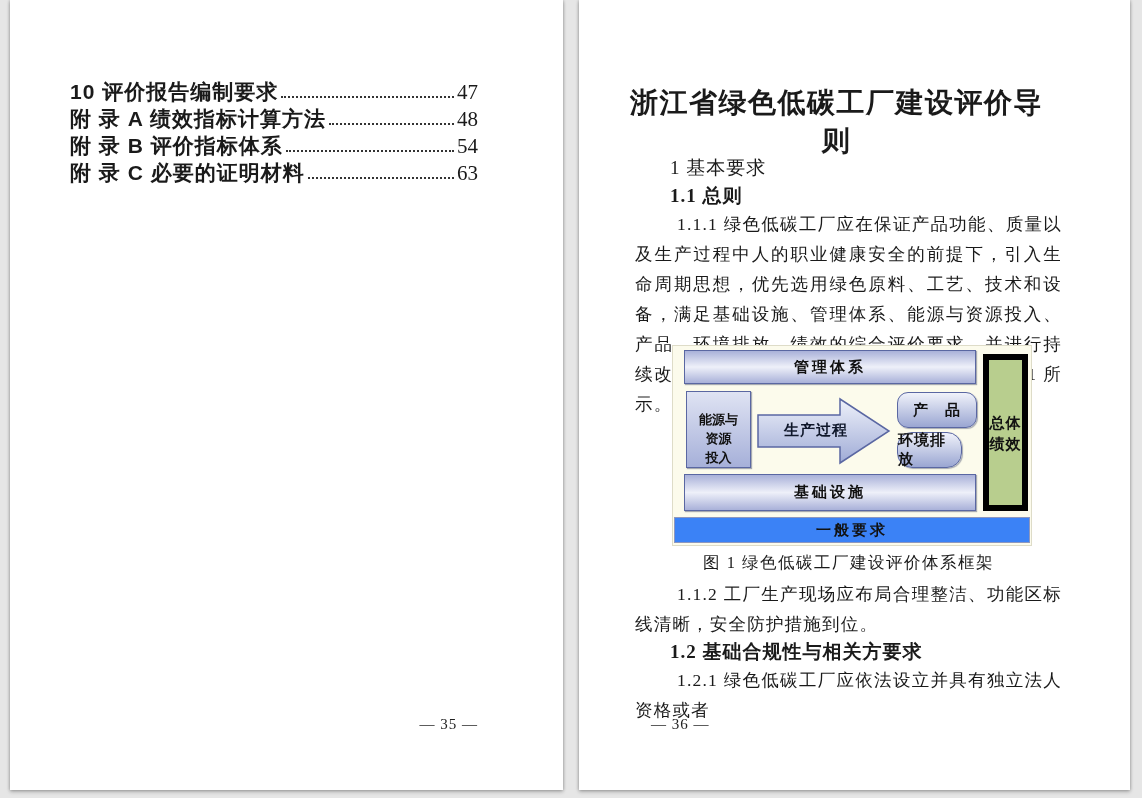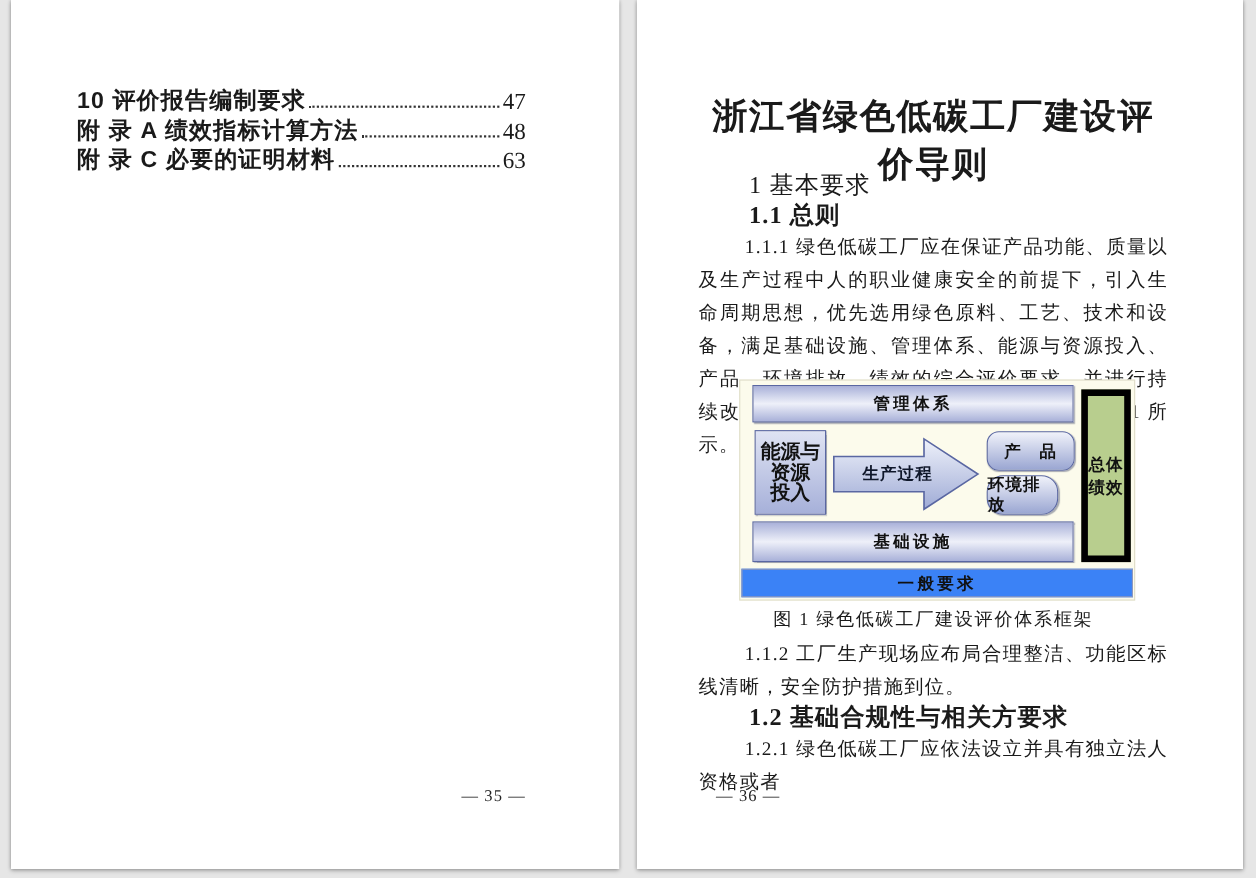--- a/index.html
+++ b/index.html
@@ -32,24 +32,24 @@
 
   .pageno{
     position:absolute;top:716px;font-size:15px;letter-spacing:1px;
     color:#222;white-space:nowrap;
   }
   .pageno-35{right:85px;}
   .pageno-36{left:72px;}
 
   
   .doc-title{
-    position:absolute;left:56px;top:84px;width:427px;
-    text-align:center;font-size:32px;font-weight:bold;letter-spacing:1.5px;
+    position:absolute;left:44px;top:84px;width:427px;
+    text-align:center;font-size:28px;font-weight:bold;letter-spacing:1.5px;
   }
-  .h-sec{position:absolute;left:102px;width:385px;font-size:22px;line-height:26px;letter-spacing:1px;white-space:nowrap;}
+  .h-sec{position:absolute;left:91px;width:385px;font-size:19px;line-height:26px;letter-spacing:1px;white-space:nowrap;}
   .h-bold{font-weight:bold;}
   .h1-pos{top:155px;}
   .h11-pos{top:183px;}
   .h12-pos{top:639px;}
   .para{
     position:absolute;left:56px;width:427px;
     font-size:17.5px;line-height:30px;letter-spacing:1.2px;
     text-align:justify;text-align-last:left;text-indent:42px;
   }
   .p111-pos{top:209px;}
@@ -65,21 +65,21 @@
     position:absolute;display:flex;align-items:center;justify-content:center;
     box-sizing:border-box;
     font-family:"Liberation Sans","DejaVu Sans",sans-serif;
     font-weight:bold;font-size:15px;color:#111;
   }
   .lav-border{border:1px solid #5a67a2;box-shadow:1px 1px 1px rgba(40,50,90,.4);}
   .bar-grad{background:linear-gradient(180deg,#a9b1d9 0%,#eef0f9 50%,#a9b1d9 100%);}
   .box-grad{background:linear-gradient(180deg,#f0f2fa 0%,#9aa6d2 100%);}
   .energy-grad{background:linear-gradient(180deg,#dfe3f3 0%,#a6b0d9 100%);}
   .bar-mgmt{left:11px;top:4px;width:292px;height:34px;letter-spacing:3px;}
-  .box-energy{left:13px;top:45px;width:65px;height:77px;font-size:18px;line-height:19px;text-align:center;}
+  .box-energy{left:13px;top:45px;width:65px;height:77px;font-size:13px;line-height:19px;text-align:center;align-items:flex-end;}
   .box-product{left:224px;top:46px;width:80px;height:36px;letter-spacing:1px;border-radius:11px;}
   .box-emission{left:224px;top:86px;width:65px;height:36px;letter-spacing:1px;border-radius:15px;}
   .box-perf{
     left:310px;top:8px;width:45px;height:157px;
     background:#b8ce8e;border:6px solid #000000;
     line-height:21px;text-align:center;letter-spacing:1px;
   }
   .bar-infra{left:11px;top:128px;width:292px;height:37px;letter-spacing:3px;}
   .bar-general{
     left:1px;top:171px;width:356px;height:26px;
@@ -106,20 +106,25 @@
     <div class="toc">
       <div class="toc-row">
         <span class="toc-label">10 评价报告编制要求</span>
         <span class="toc-dots"></span>
         <span class="toc-page">47</span>
       </div>
       <div class="toc-row">
         <span class="toc-label">附 录 A 绩效指标计算方法</span>
         <span class="toc-dots"></span>
         <span class="toc-page">48</span>
+      </div>
+      <div class="toc-row">
+        <span class="toc-label">附 录 B 评价指标体系</span>
+        <span class="toc-dots"></span>
+        <span class="toc-page">54</span>
       </div>
       <div class="toc-row">
         <span class="toc-label">附 录 C 必要的证明材料</span>
         <span class="toc-dots"></span>
         <span class="toc-page">63</span>
       </div>
     </div>
     <div class="pageno pageno-35">— 35 —</div>
   </div>
 

